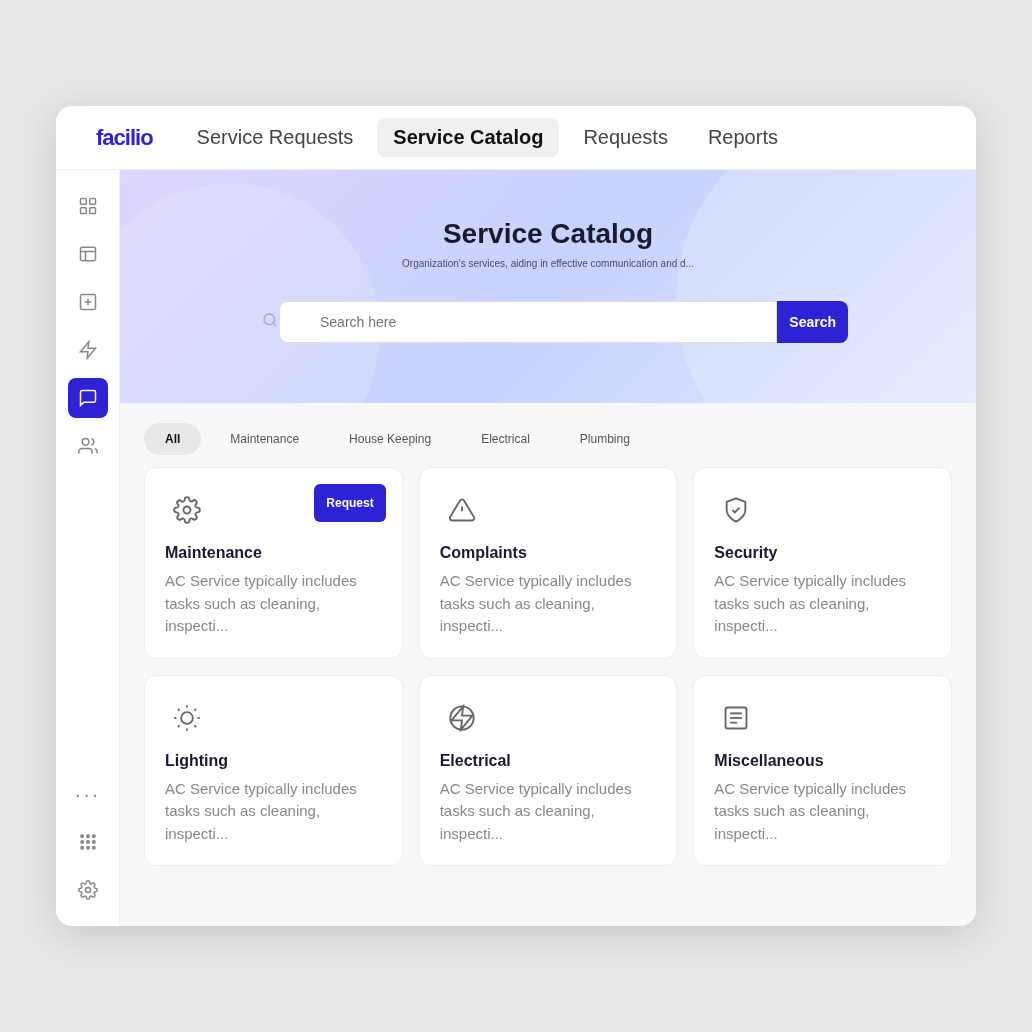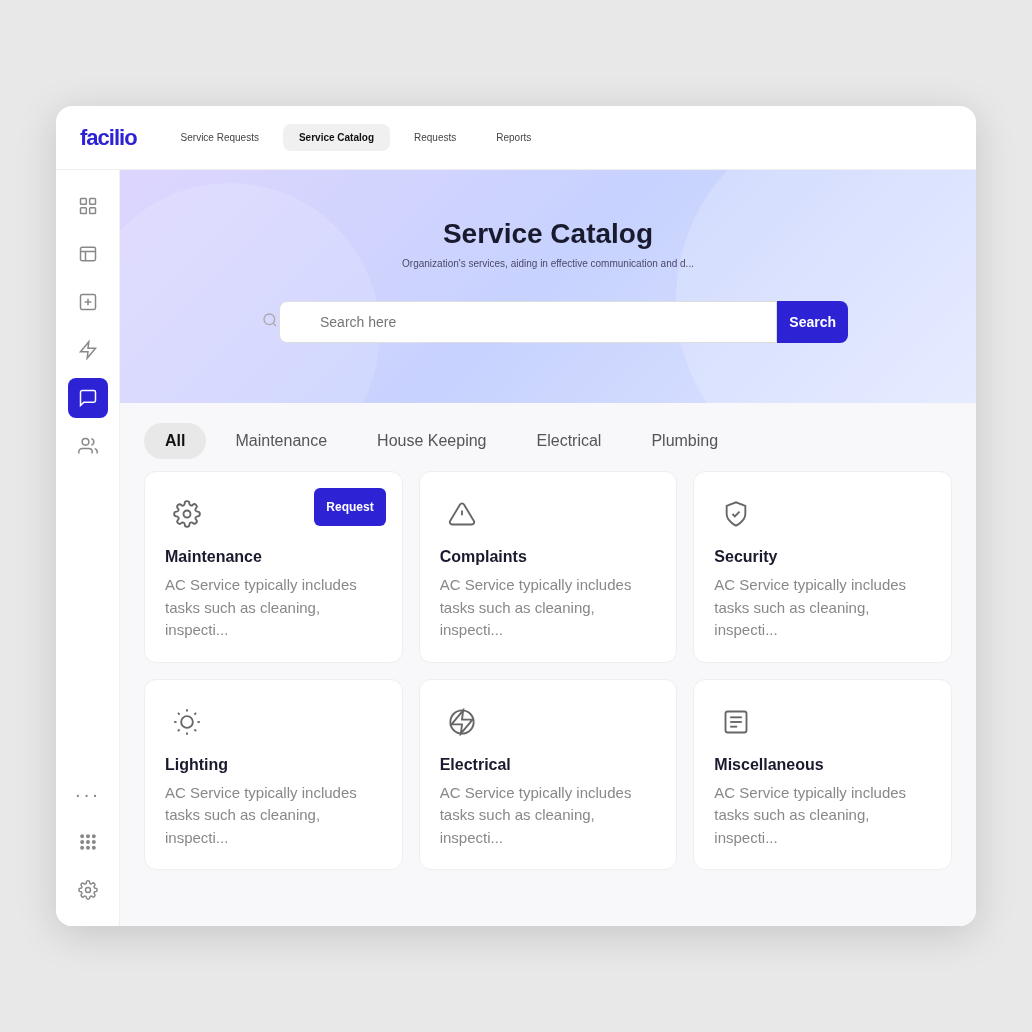--- a/index.html
+++ b/index.html
@@ -19,37 +19,37 @@
       min-height: 820px;
       overflow: hidden;
       box-shadow: 0 8px 40px rgba(0,0,0,0.15);
       display: flex;
       flex-direction: column;
     }
     
     .top-nav {
       display: flex;
       align-items: center;
-      padding: 0 24px;
+      padding: 0 40px;
       height: 64px;
       border-bottom: 1px solid #f0f0f0;
       gap: 8px;
       flex-shrink: 0;
     }
     .logo {
       font-size: 22px;
       font-weight: 800;
       color: #2d22d4;
       letter-spacing: -1px;
       margin-right: 20px;
     }
     .nav-item {
       padding: 8px 16px;
       border-radius: 8px;
-      font-size: 10px;
+      font-size: 20px;
       color: #444;
       cursor: pointer;
       white-space: nowrap;
     }
     .nav-item.active {
       background: #f0f0f0;
       font-weight: 600;
       color: #111;
     }
     
@@ -185,21 +185,21 @@
     .filter-tabs {
       display: flex;
       gap: 8px;
       padding: 20px 24px 12px;
       align-items: center;
       overflow-x: auto;
     }
     .filter-tab {
       padding: 8px 20px;
       border-radius: 20px;
-      font-size: 16px;
+      font-size: 12px;
       cursor: pointer;
       white-space: nowrap;
       border: 1px solid transparent;
       color: #555;
     }
     .filter-tab.active {
       background: #e8e8e8;
       color: #111;
       font-weight: 600;
     }

